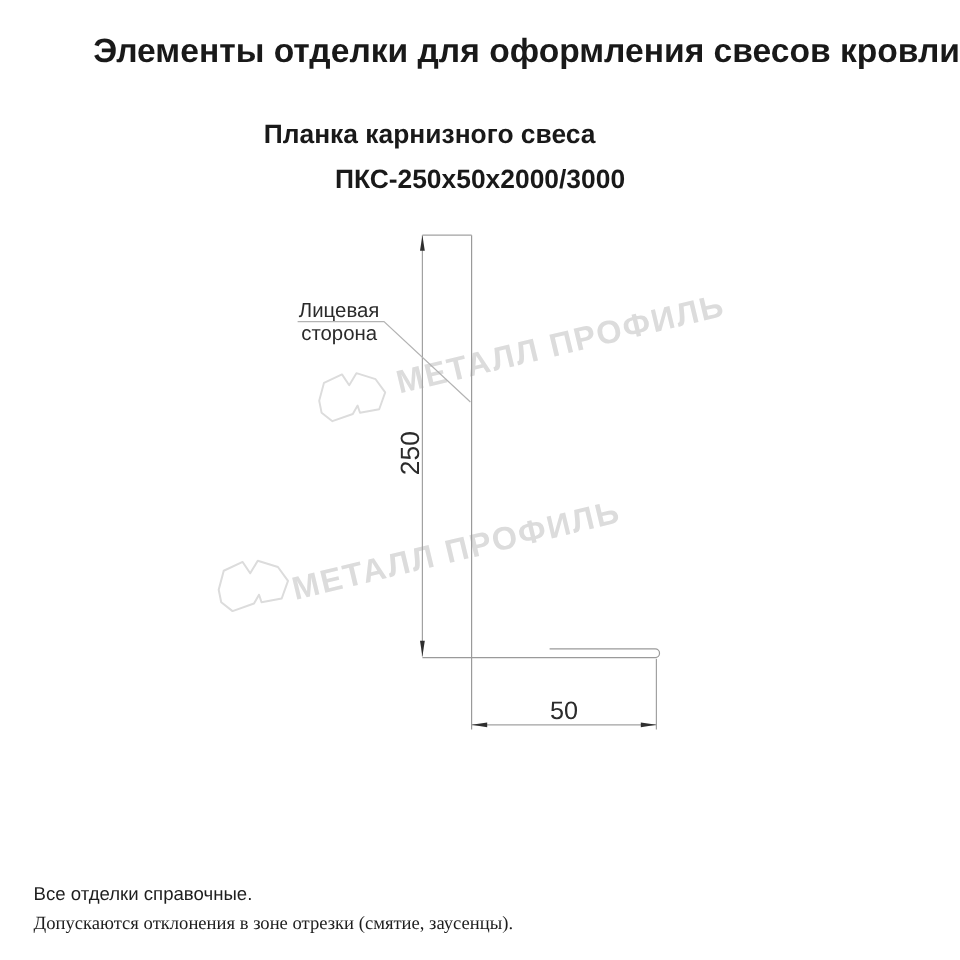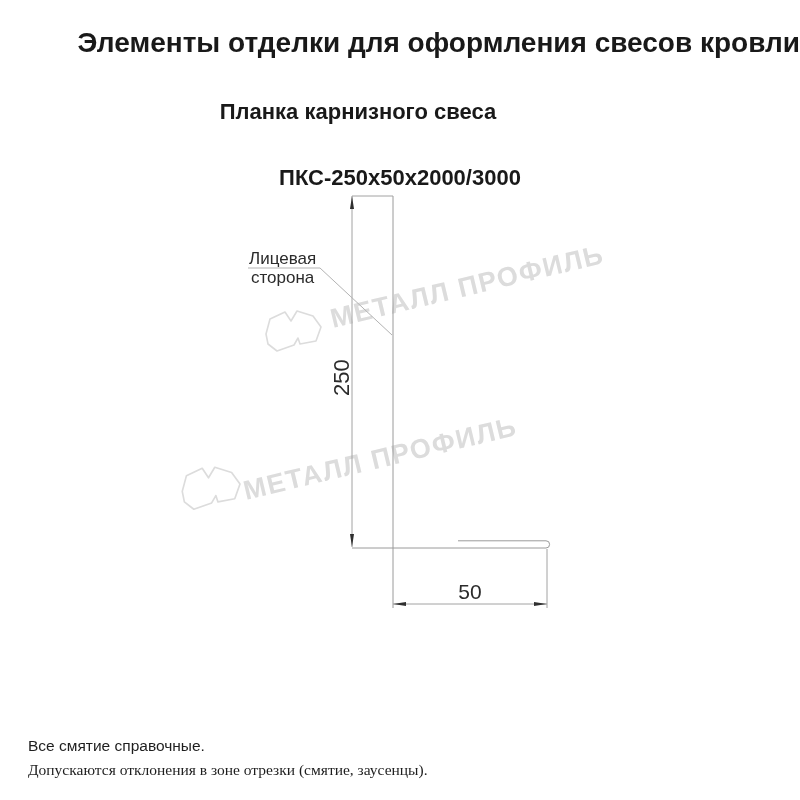--- a/index.html
+++ b/index.html
@@ -14,21 +14,21 @@
     position:absolute;top:27px;left:0;width:800px;
     text-align:right;font-size:28px;font-weight:bold;color:#191919;
     white-space:nowrap;
   }
   .product-name{
     position:absolute;top:99px;left:0;width:716px;
     text-align:center;font-size:22px;font-weight:bold;color:#191919;
   }
   .product-code{
     position:absolute;top:137px;left:0;width:800px;
-    text-align:center;font-size:22px;font-weight:bold;color:#191919;margin-top:28px;
+    text-align:center;font-size:22px;font-weight:bold;color:#191919;
   }
   .drawing-svg{position:absolute;top:0;left:0;}
   .footer{position:absolute;left:28px;color:#1e1e1e;font-size:15.5px;}
   .footer-line1{top:737px;}
   .footer-line2{top:761px;}
   .wm-text{
     font-size:27px;font-weight:bold;letter-spacing:1.5px;
     fill:#dcdcdc;
     font-family:"Liberation Sans","DejaVu Sans",sans-serif;
   }
@@ -85,16 +85,16 @@
     <line class="dim-line" x1="393" y1="604" x2="547" y2="604"></line>
     <polygon class="dim-arrow" points="393,604 406,602 406,606"></polygon>
     <polygon class="dim-arrow" points="547,604 534,602 534,606"></polygon>
     <text class="dim-text-small" x="470" y="599" text-anchor="middle">50</text>
 
     <path class="leader-line" d="M248,268 L320,268 L392,335"></path>
     <text class="note-text" x="249" y="264">Лицевая</text>
     <text class="note-text" x="251" y="283">сторона</text>
   </svg>
 
-  <div class="footer footer-line1" style="position:absolute;">Все смятие справочные.</div>
+  <div class="footer footer-line1" style="position:absolute;">Все отделки справочные.</div>
   <div class="footer footer-line2" style="position:absolute;font-family:Liberation Serif, serif;">Допускаются отклонения в зоне отрезки (смятие, заусенцы).</div>
 
 </div>
 
 </body></html>

